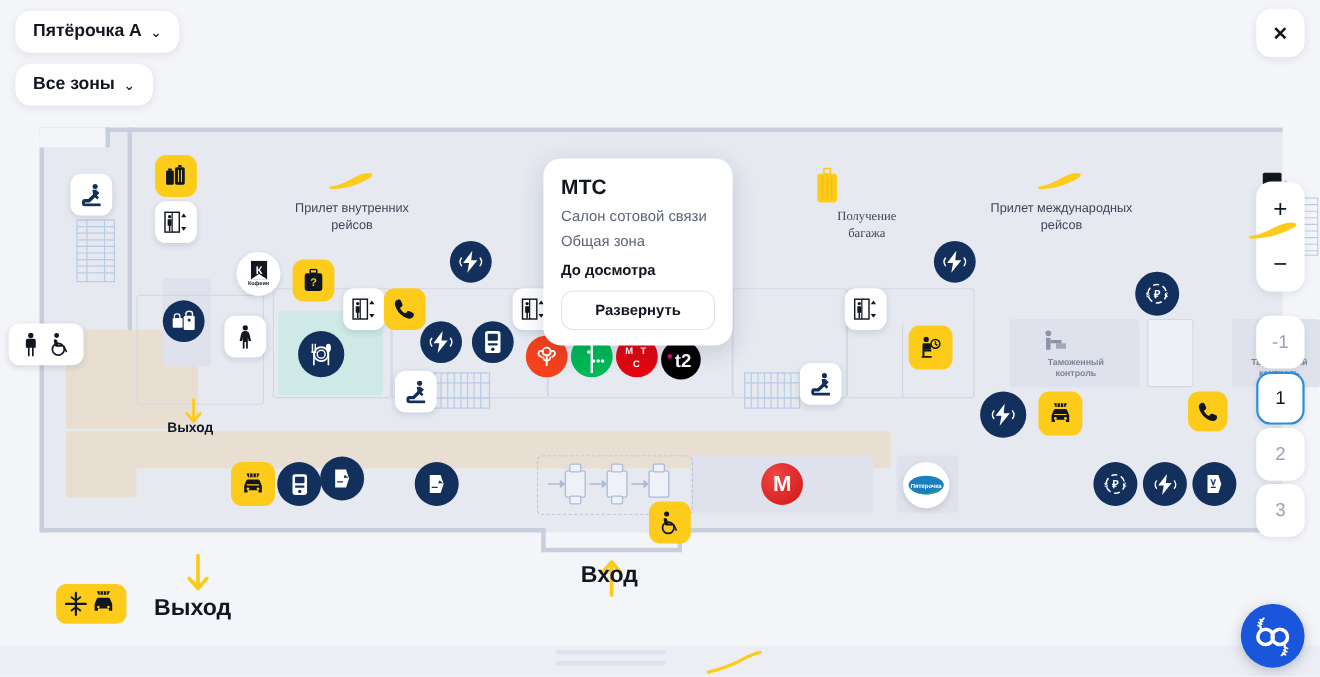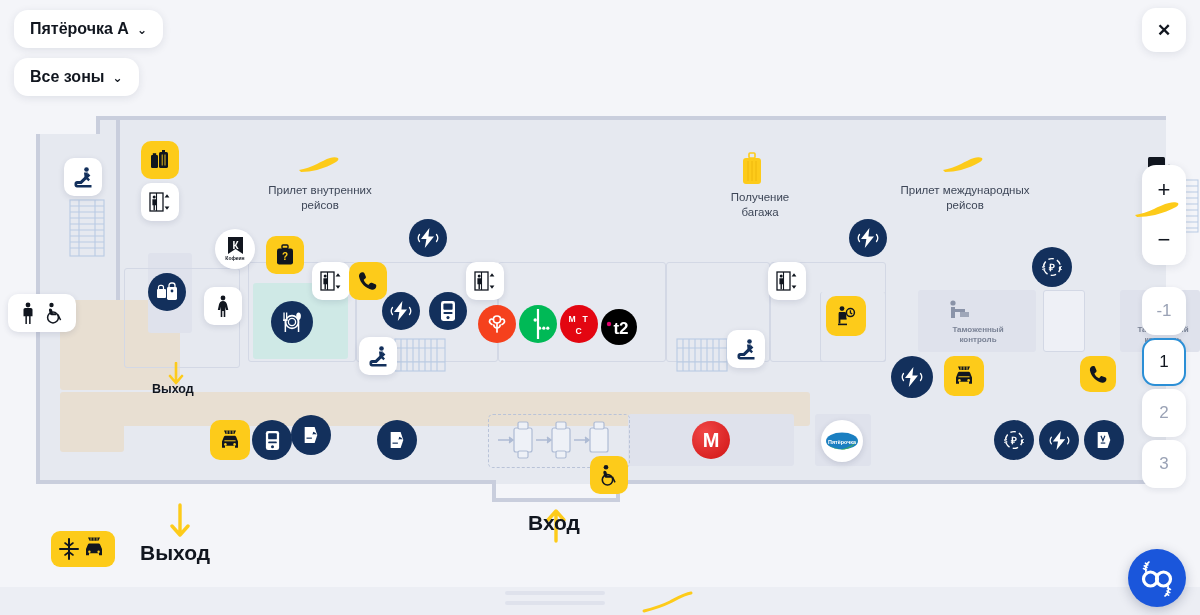--- a/index.html
+++ b/index.html
@@ -211,21 +211,21 @@
   <div class="maplabel" style="left:250px; top:183px; width:140px;">
     <span style="white-space:pre-line;">Прилет внутренних
 рейсов</span>
   </div>
 
   <svg style="position:absolute;left:740px;top:152px;" width="24" height="34" viewBox="0 0 24 34">
     <rect x="9" y="1" width="6" height="5" rx="1" fill="none" stroke="#fdcb1a" stroke-width="1.6"></rect>
     <rect x="3" y="6" width="18" height="26" rx="3" fill="#fdcb1a"></rect>
     <path d="M8 9v20M12 9v20M16 9v20" stroke="#f0ba10" stroke-width="1.1"></path>
   </svg>
-  <div class="maplabel" style="left:712px; top:190px; width:96px;">
+  <div class="maplabel" style="left:740px; top:190px; width:96px;font-family:Liberation Serif, serif;">
     <span style="white-space:pre-line;">Получение
 багажа</span>
   </div>
 
   <svg style="position:absolute;left:941px;top:156px;" width="46" height="20" viewBox="0 0 46 20">
     <path d="M2 14c6-1 12-3 18-6 4-2 9-5 13-6 3-1 6-1 8 0 1 1 0 3-2 4-5 3-12 6-19 8-5 1-11 2-16 2l-2-2z" fill="#fdcb1a"></path>
   </svg>
   <div class="maplabel" style="left:890px; top:183px; width:150px;">
     <span style="white-space:pre-line;">Прилет международных
 рейсов</span>
@@ -670,20 +670,27 @@
     <button>−</button>
   </div>
 
   <div id="floor-stack">
     <button class="floor-btn">-1</button>
     <button class="floor-btn active">1</button>
     <button class="floor-btn">2</button>
     <button class="floor-btn">3</button>
   </div>
 
+  <div id="poi-popup">
+    <div class="t">МТС</div>
+    <div class="s">Салон сотовой связи</div>
+    <div class="s">Общая зона</div>
+    <div class="z">До досмотра</div>
+    <button>Развернуть</button>
+  </div>
 
   <div id="logo-fab">
     <svg width="40" height="38" viewBox="0 0 40 38">
       <g fill="none" stroke="#ffffff" stroke-width="3.2">
         <circle cx="13.5" cy="20" r="7"></circle>
         <circle cx="26.5" cy="20" r="7"></circle>
       </g>
       <g stroke="#ffffff" stroke-width="1.6" fill="none" stroke-linecap="round">
         <path d="M9 13 C8 9 9 5 12 3"></path>
         <path d="M9.5 11 L6.5 9.5 M10 8.5 L7.2 6.8 M10.8 6 L8.4 4.2"></path>

